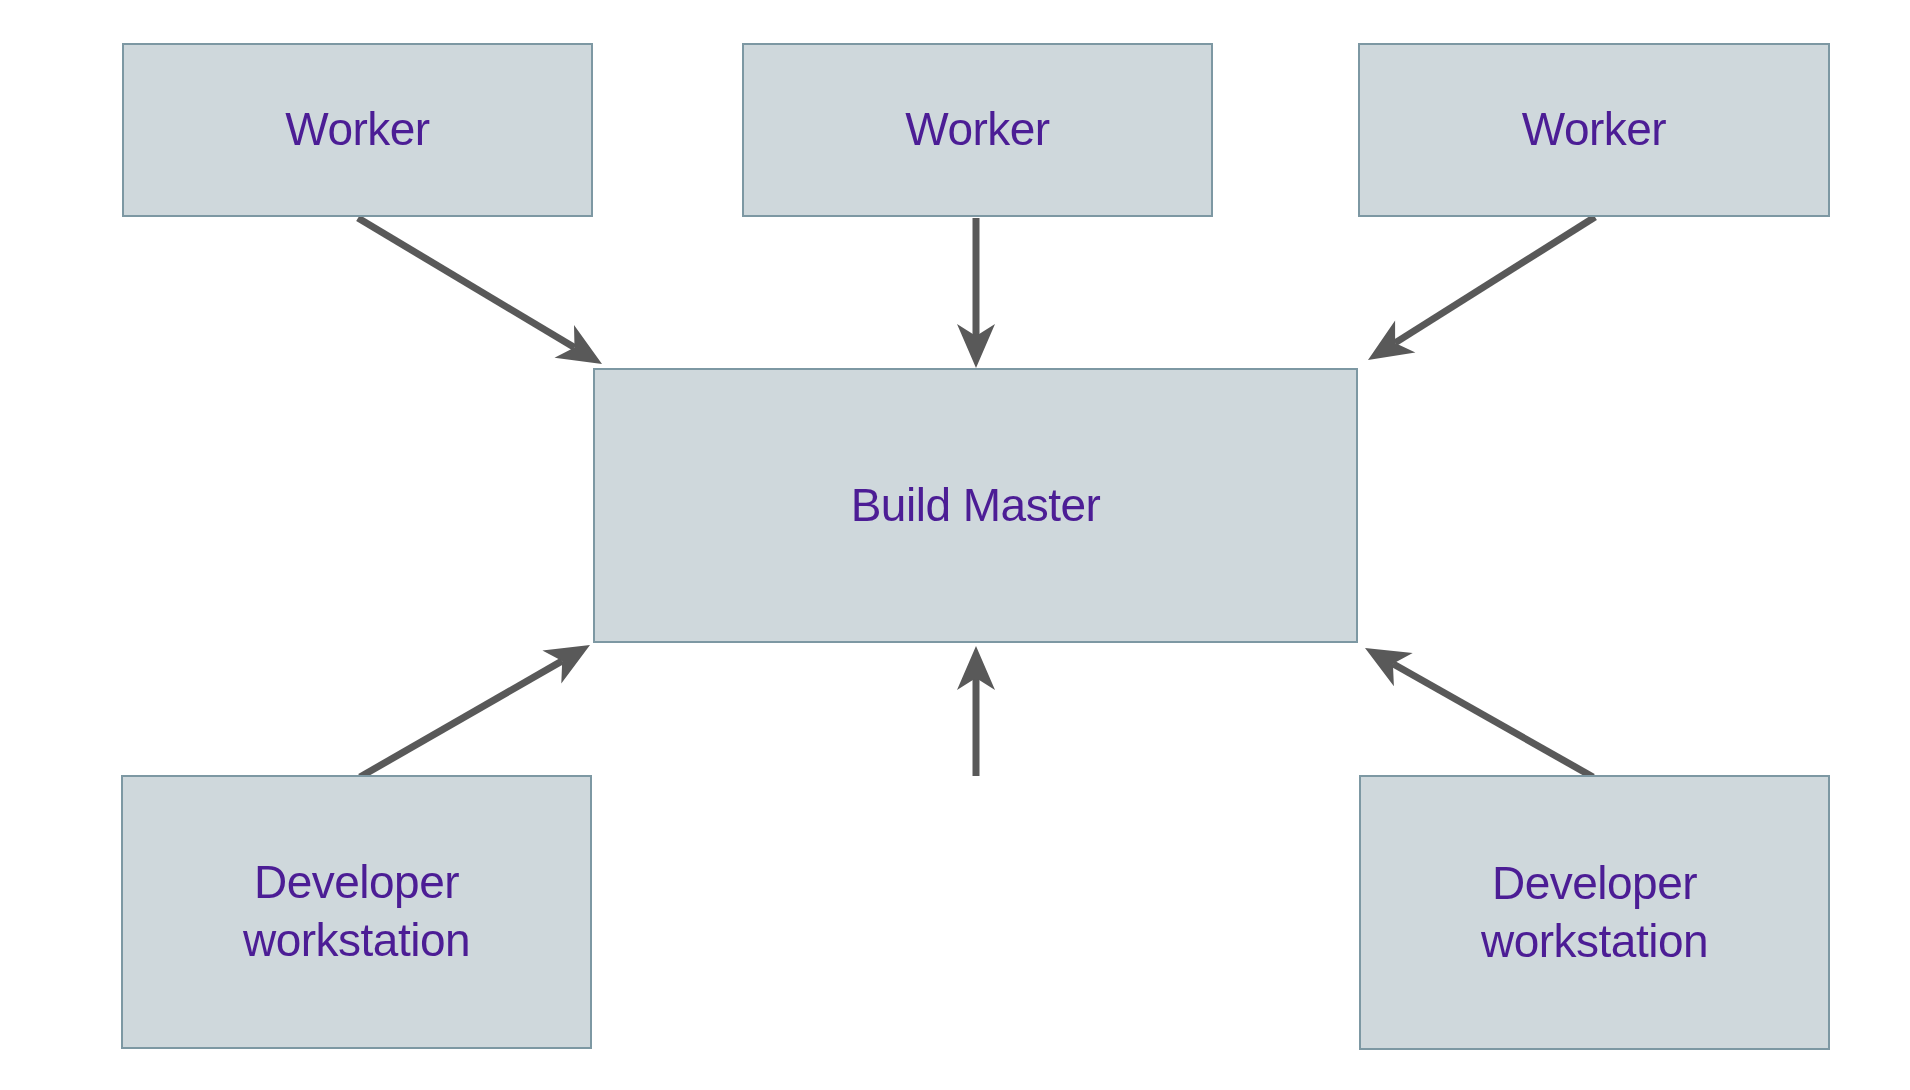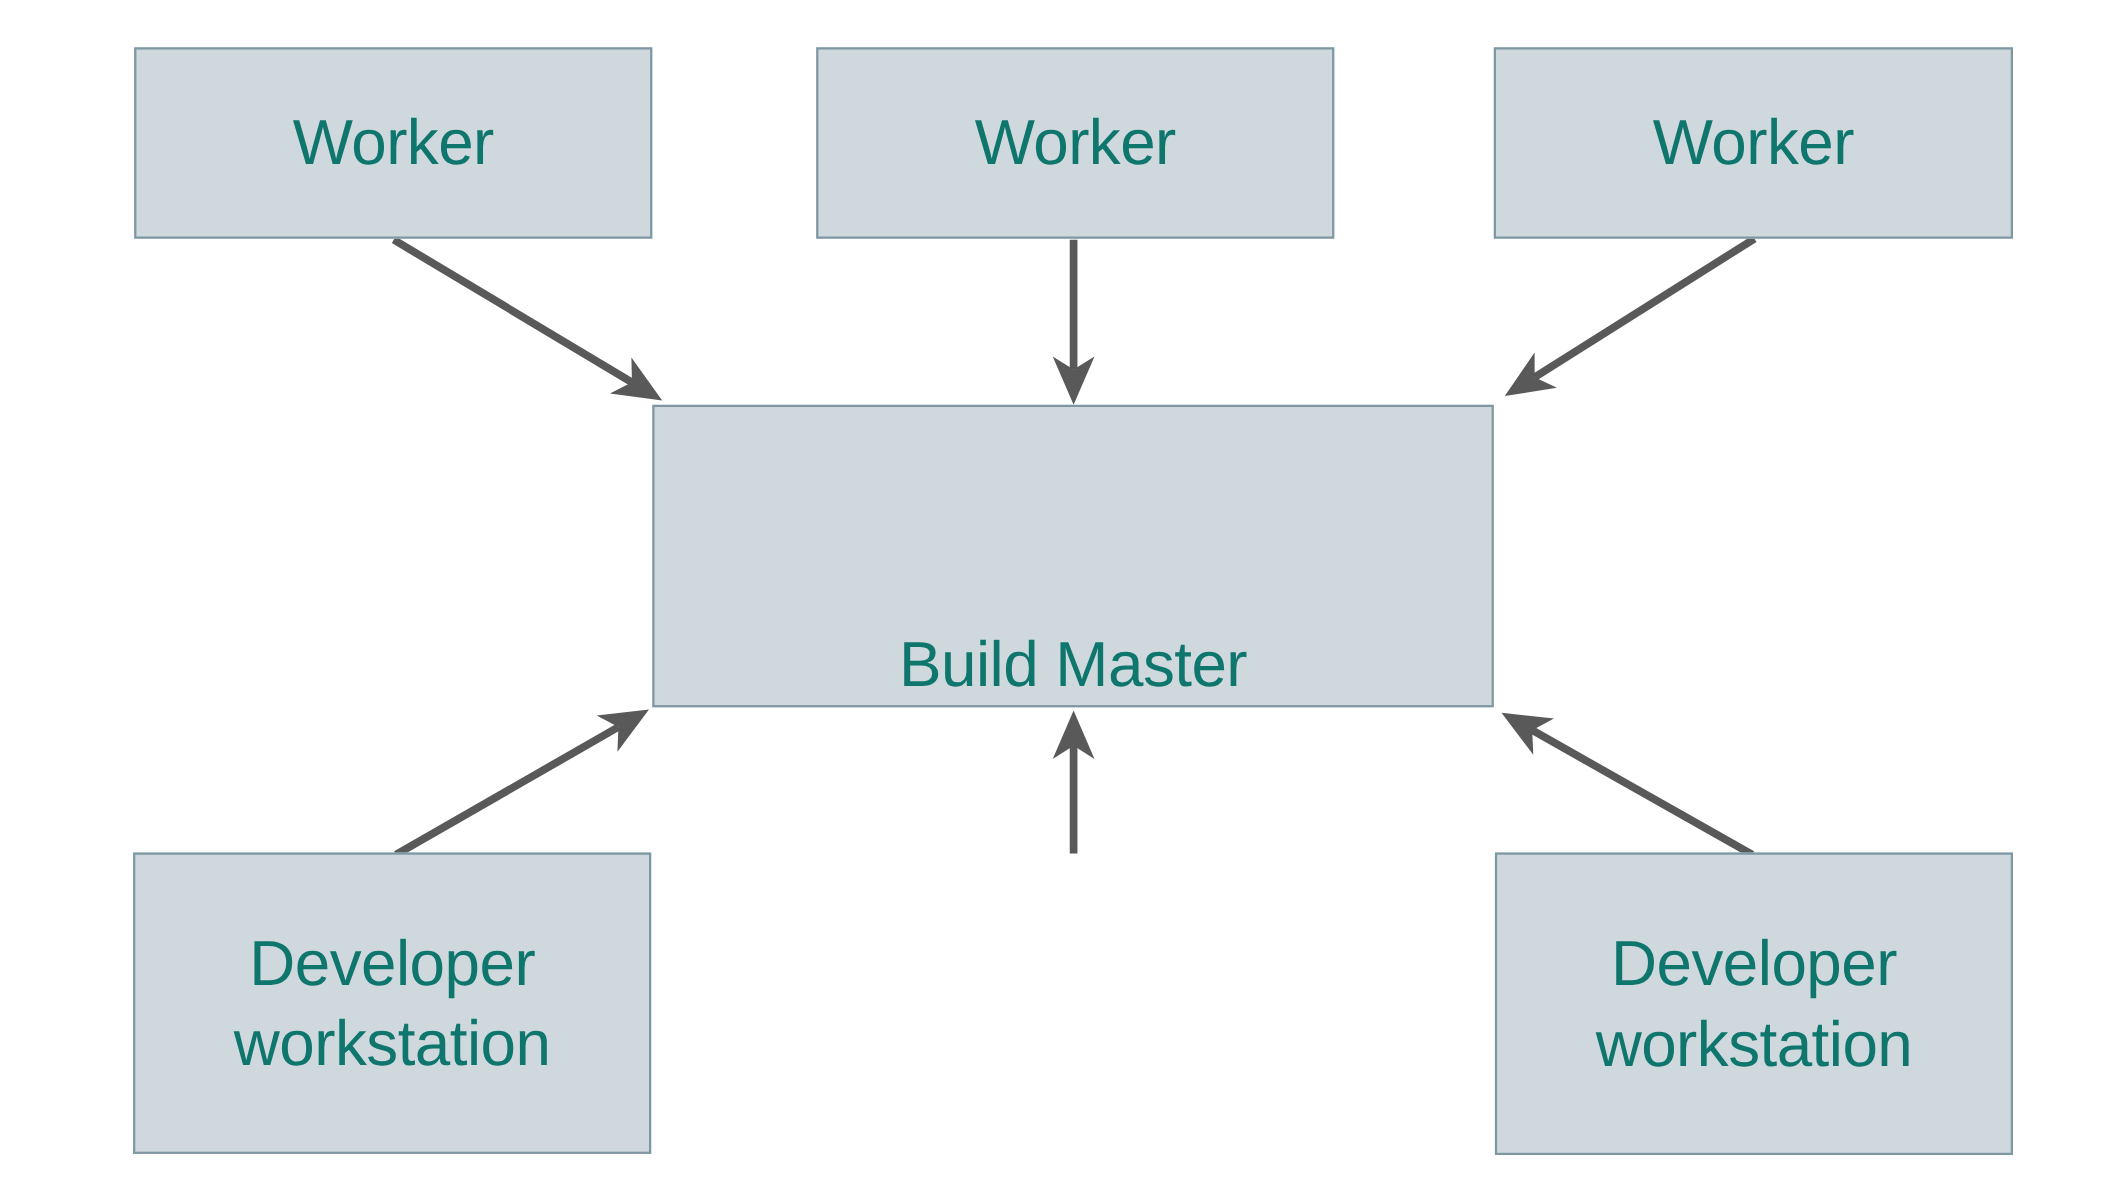--- a/index.html
+++ b/index.html
@@ -27,23 +27,23 @@
     position: absolute;
     box-sizing: border-box;
     background: #cfd8dc;
     border: 2px solid #7d98a3;
     display: flex;
     align-items: center;
     justify-content: center;
     text-align: center;
   }
   .node .label {
-    font-size: 58px;
+    font-size: 46px;
     line-height: 1.26;
-    color: #0f766e;
+    color: #4c1d95;
     letter-spacing: -0.5px;
     padding: 0 14px;
   }
 </style>
 </head>
 <body>
 
 <div id="canvas">
 
   <svg id="edges" viewBox="0 0 1910 1090" xmlns="http://www.w3.org/2000/svg">
@@ -78,21 +78,21 @@
   </div>
 
   <div class="node" style="left: 742px; top: 43px; width: 471px; height: 174px;">
     <span class="label">Worker</span>
   </div>
 
   <div class="node" style="left: 1358px; top: 43px; width: 472px; height: 174px;">
     <span class="label">Worker</span>
   </div>
 
-  <div class="node" style="left: 593px; top: 368px; width: 765px; height: 275px; align-items: flex-end;">
+  <div class="node" style="left: 593px; top: 368px; width: 765px; height: 275px;">
     <span class="label">Build Master</span>
   </div>
 
   <div class="node" style="left: 121px; top: 775px; width: 471px; height: 274px;">
     <span class="label">Developer workstation</span>
   </div>
 
 
   <div class="node" style="left: 1359px; top: 775px; width: 471px; height: 275px;">
     <span class="label">Developer workstation</span>

